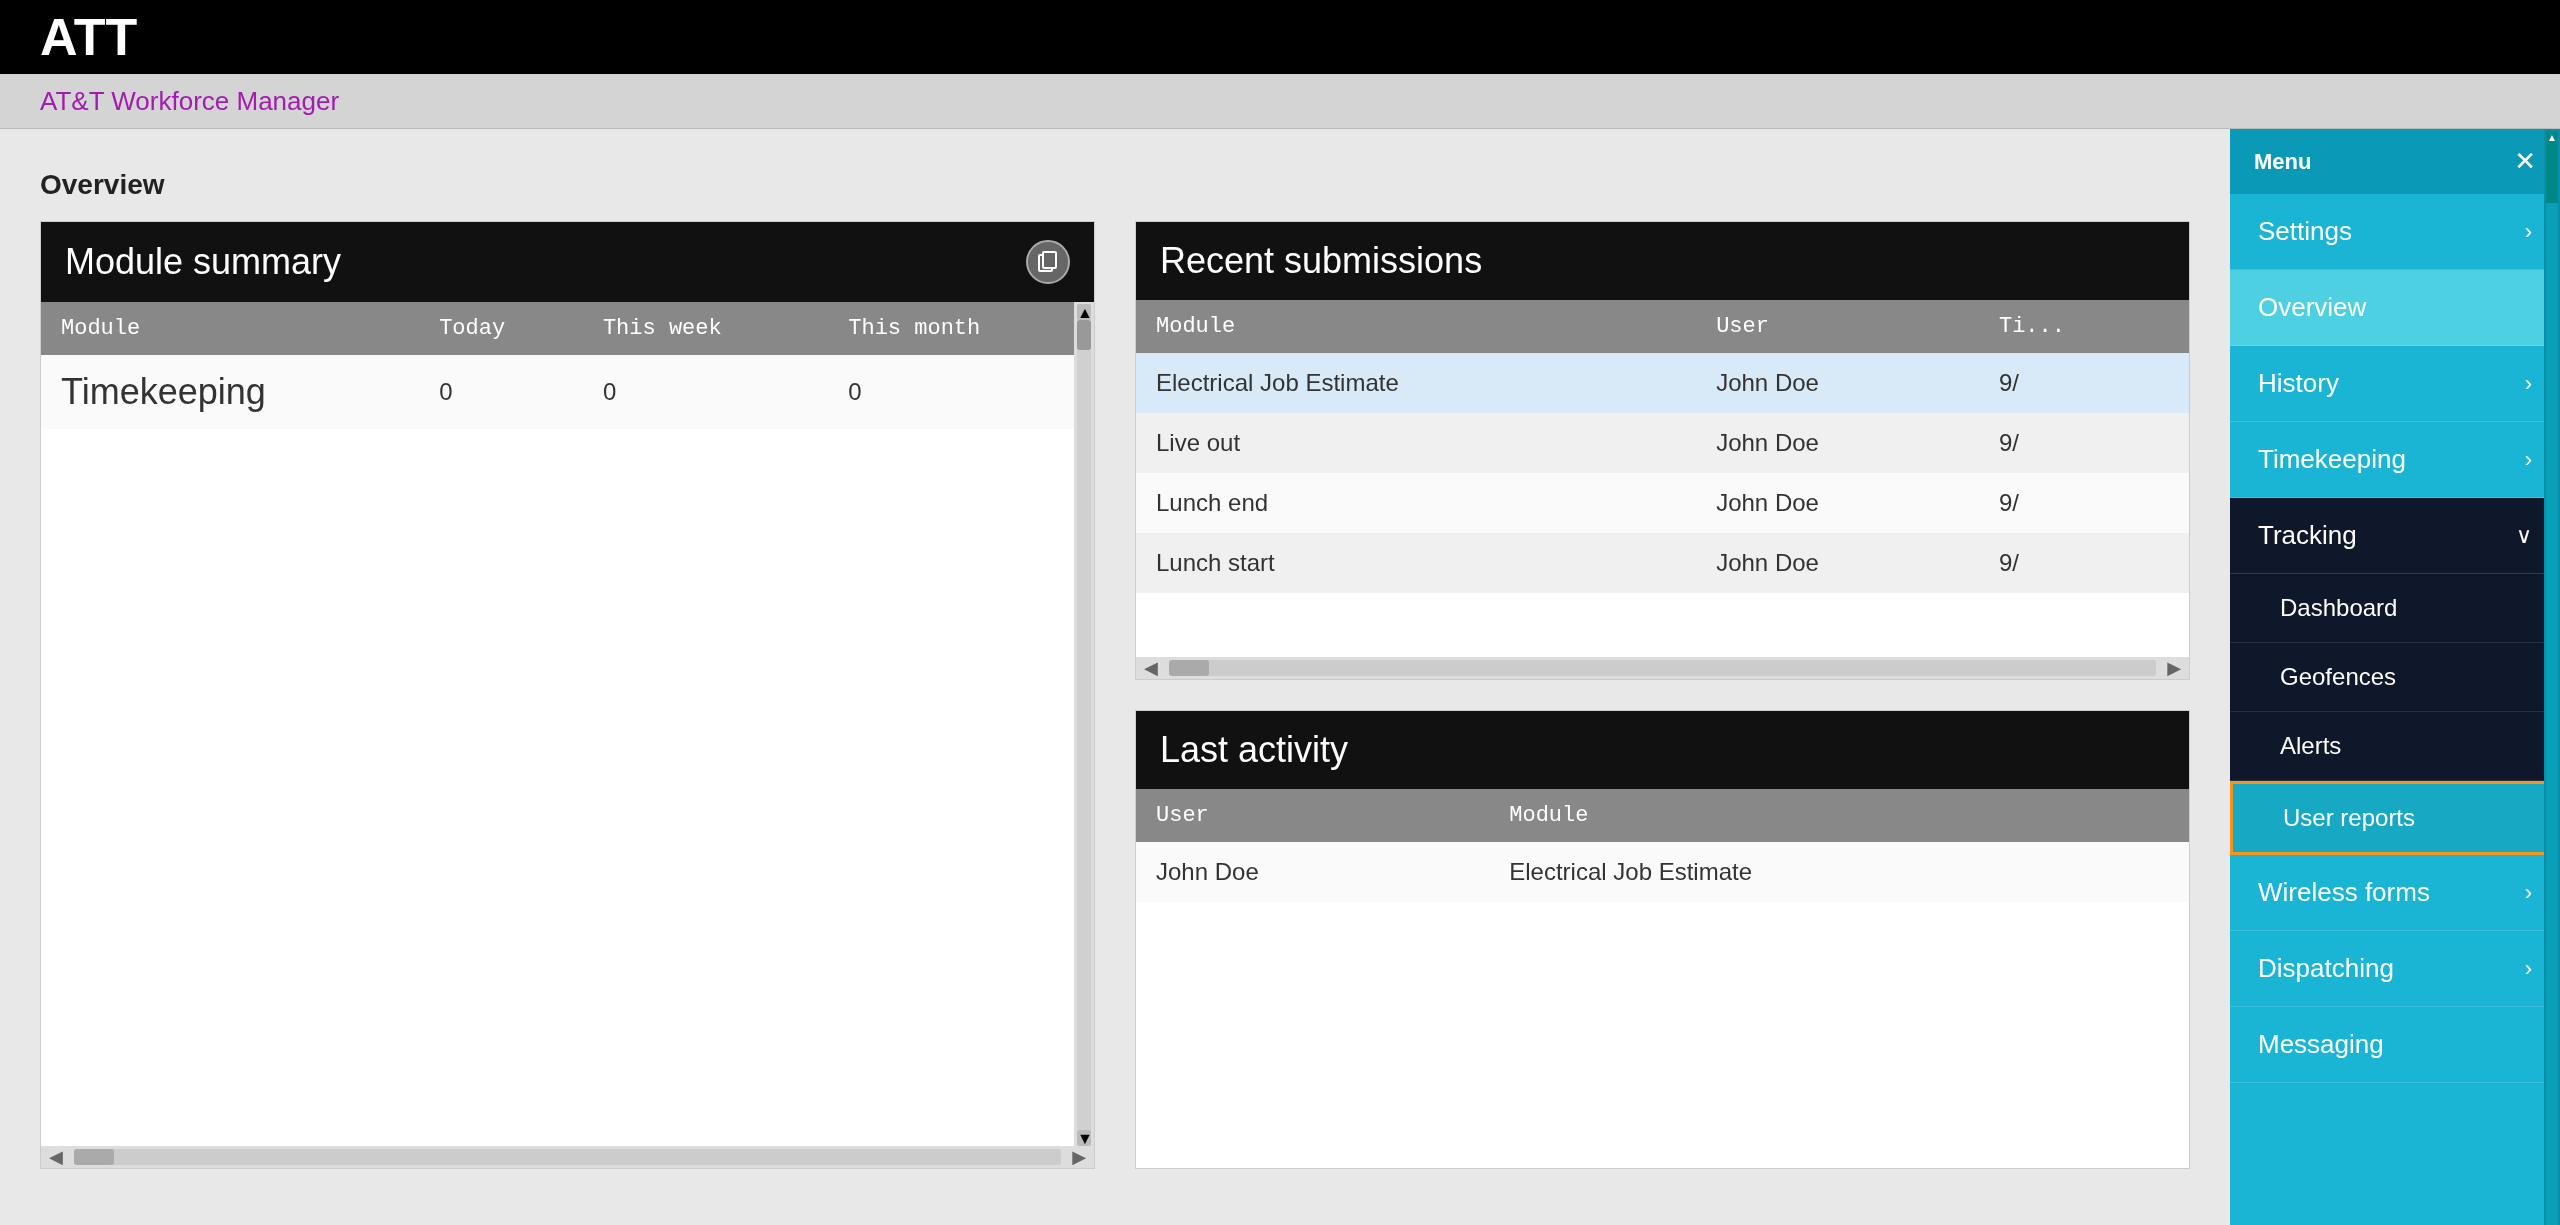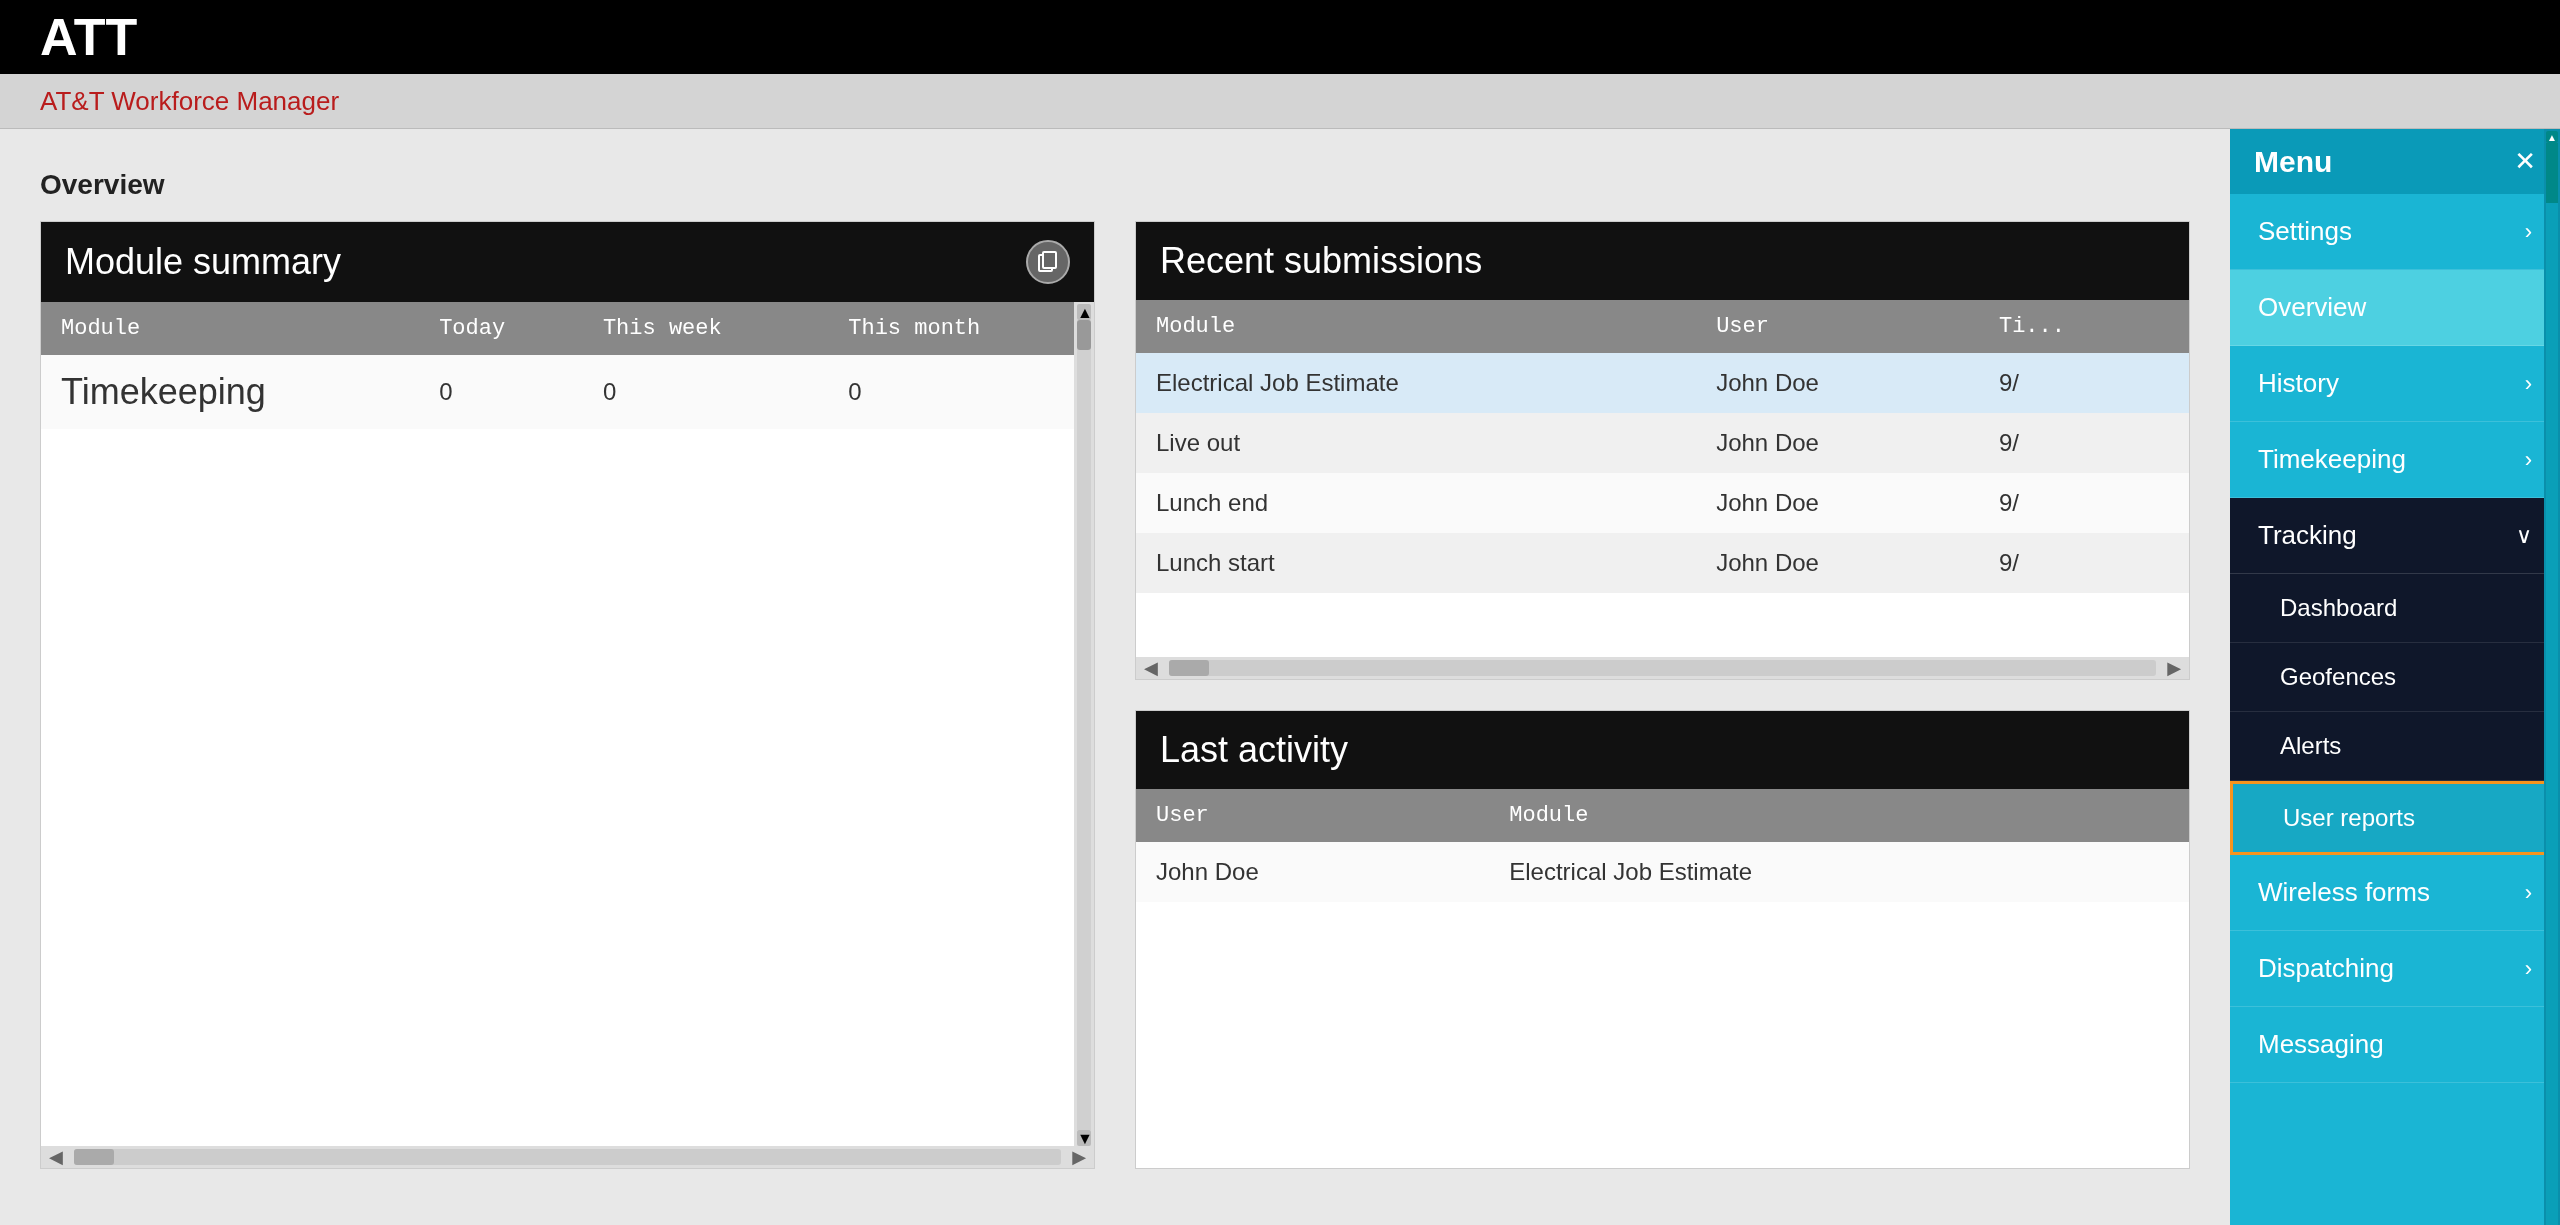--- a/index.html
+++ b/index.html
@@ -30,21 +30,21 @@
     .subtitle-bar {
       background: #d4d4d4;
       height: 55px;
       display: flex;
       align-items: center;
       padding: 0 40px;
       border-bottom: 1px solid #bbb;
     }
     .subtitle-text {
       font-size: 26px;
-      color: #b91c1c;
+      color: #a21caf;
     }
 
     
     .main-content {
       display: flex;
       padding: 40px 40px;
       gap: 40px;
       width: calc(2560px - 330px);
       height: calc(1225px - 145px);
       overflow: hidden;
@@ -200,21 +200,21 @@
     .sidebar-header {
       background: #0a9ab8;
       display: flex;
       align-items: center;
       justify-content: space-between;
       padding: 18px 24px;
       height: 65px;
     }
     .sidebar-header-title {
       color: #fff;
-      font-size: 30px;
+      font-size: 22px;
       font-weight: bold;
     }
     .sidebar-close {
       color: #fff;
       font-size: 26px;
       cursor: pointer;
     }
 
     .sidebar-item {
       display: flex;

